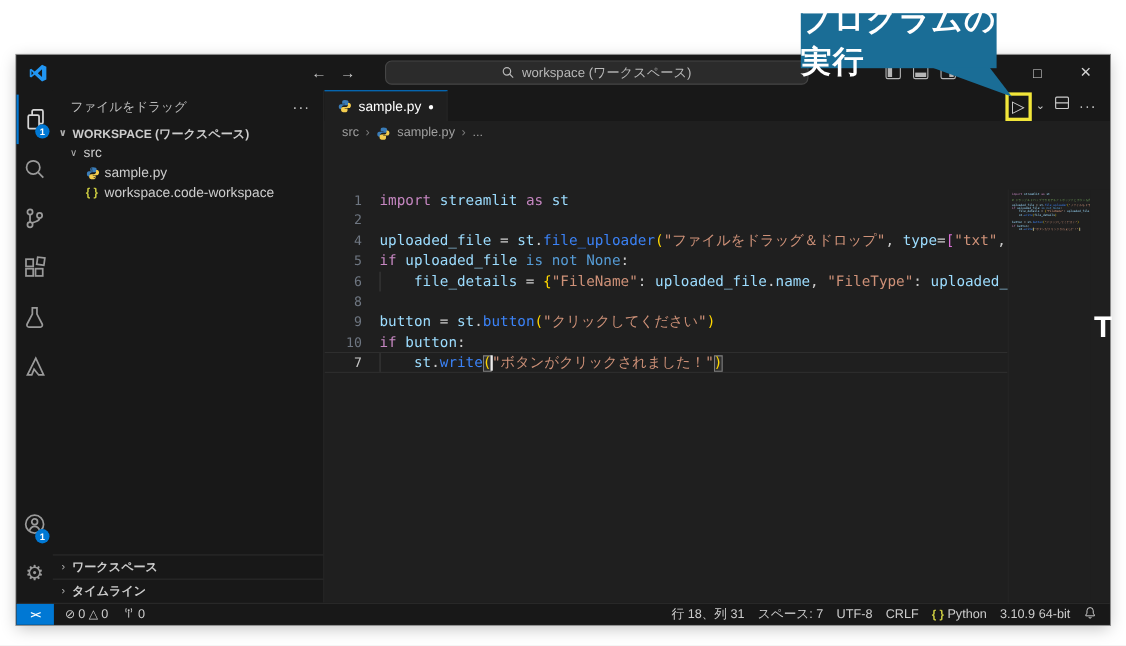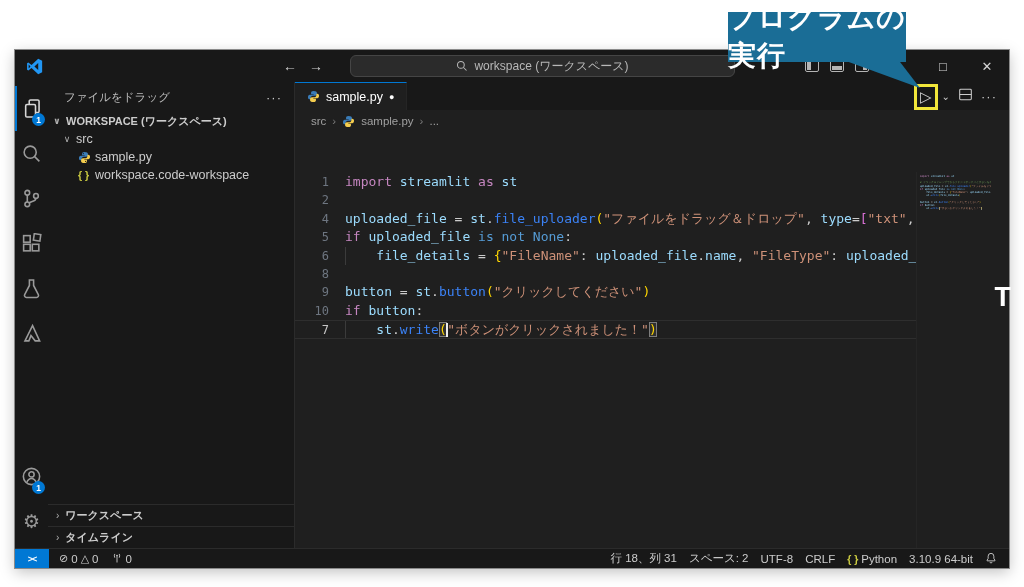--- a/index.html
+++ b/index.html
@@ -331,21 +331,21 @@
             <svg viewBox="0 0 16 16">
                 <circle cx="8" cy="5" r="1.2" fill="#cccccc" stroke="none"></circle>
                 <path d="M8 6.4V14 M5 2.6a6 6 0 0 0 0 5 M11 2.6a6 6 0 0 1 0 5"></path>
               </svg>
           </span>
           <span>0</span>
         </div>
       </div>
       <div class="sb-right">
         <div class="sb-item">行 18、列 31</div>
-        <div class="sb-item">スペース: 2</div>
+        <div class="sb-item">スペース: 7</div>
         <div class="sb-item">UTF-8</div>
         <div class="sb-item">CRLF</div>
         <div class="sb-item">
           <span class="json-braces" style="width:auto">{ }</span>
           <span>Python</span>
         </div>
         <div class="sb-item">3.10.9 64-bit</div>
         <div class="sb-item">
           <span class="sb-icon">
             <svg viewBox="0 0 16 16">

